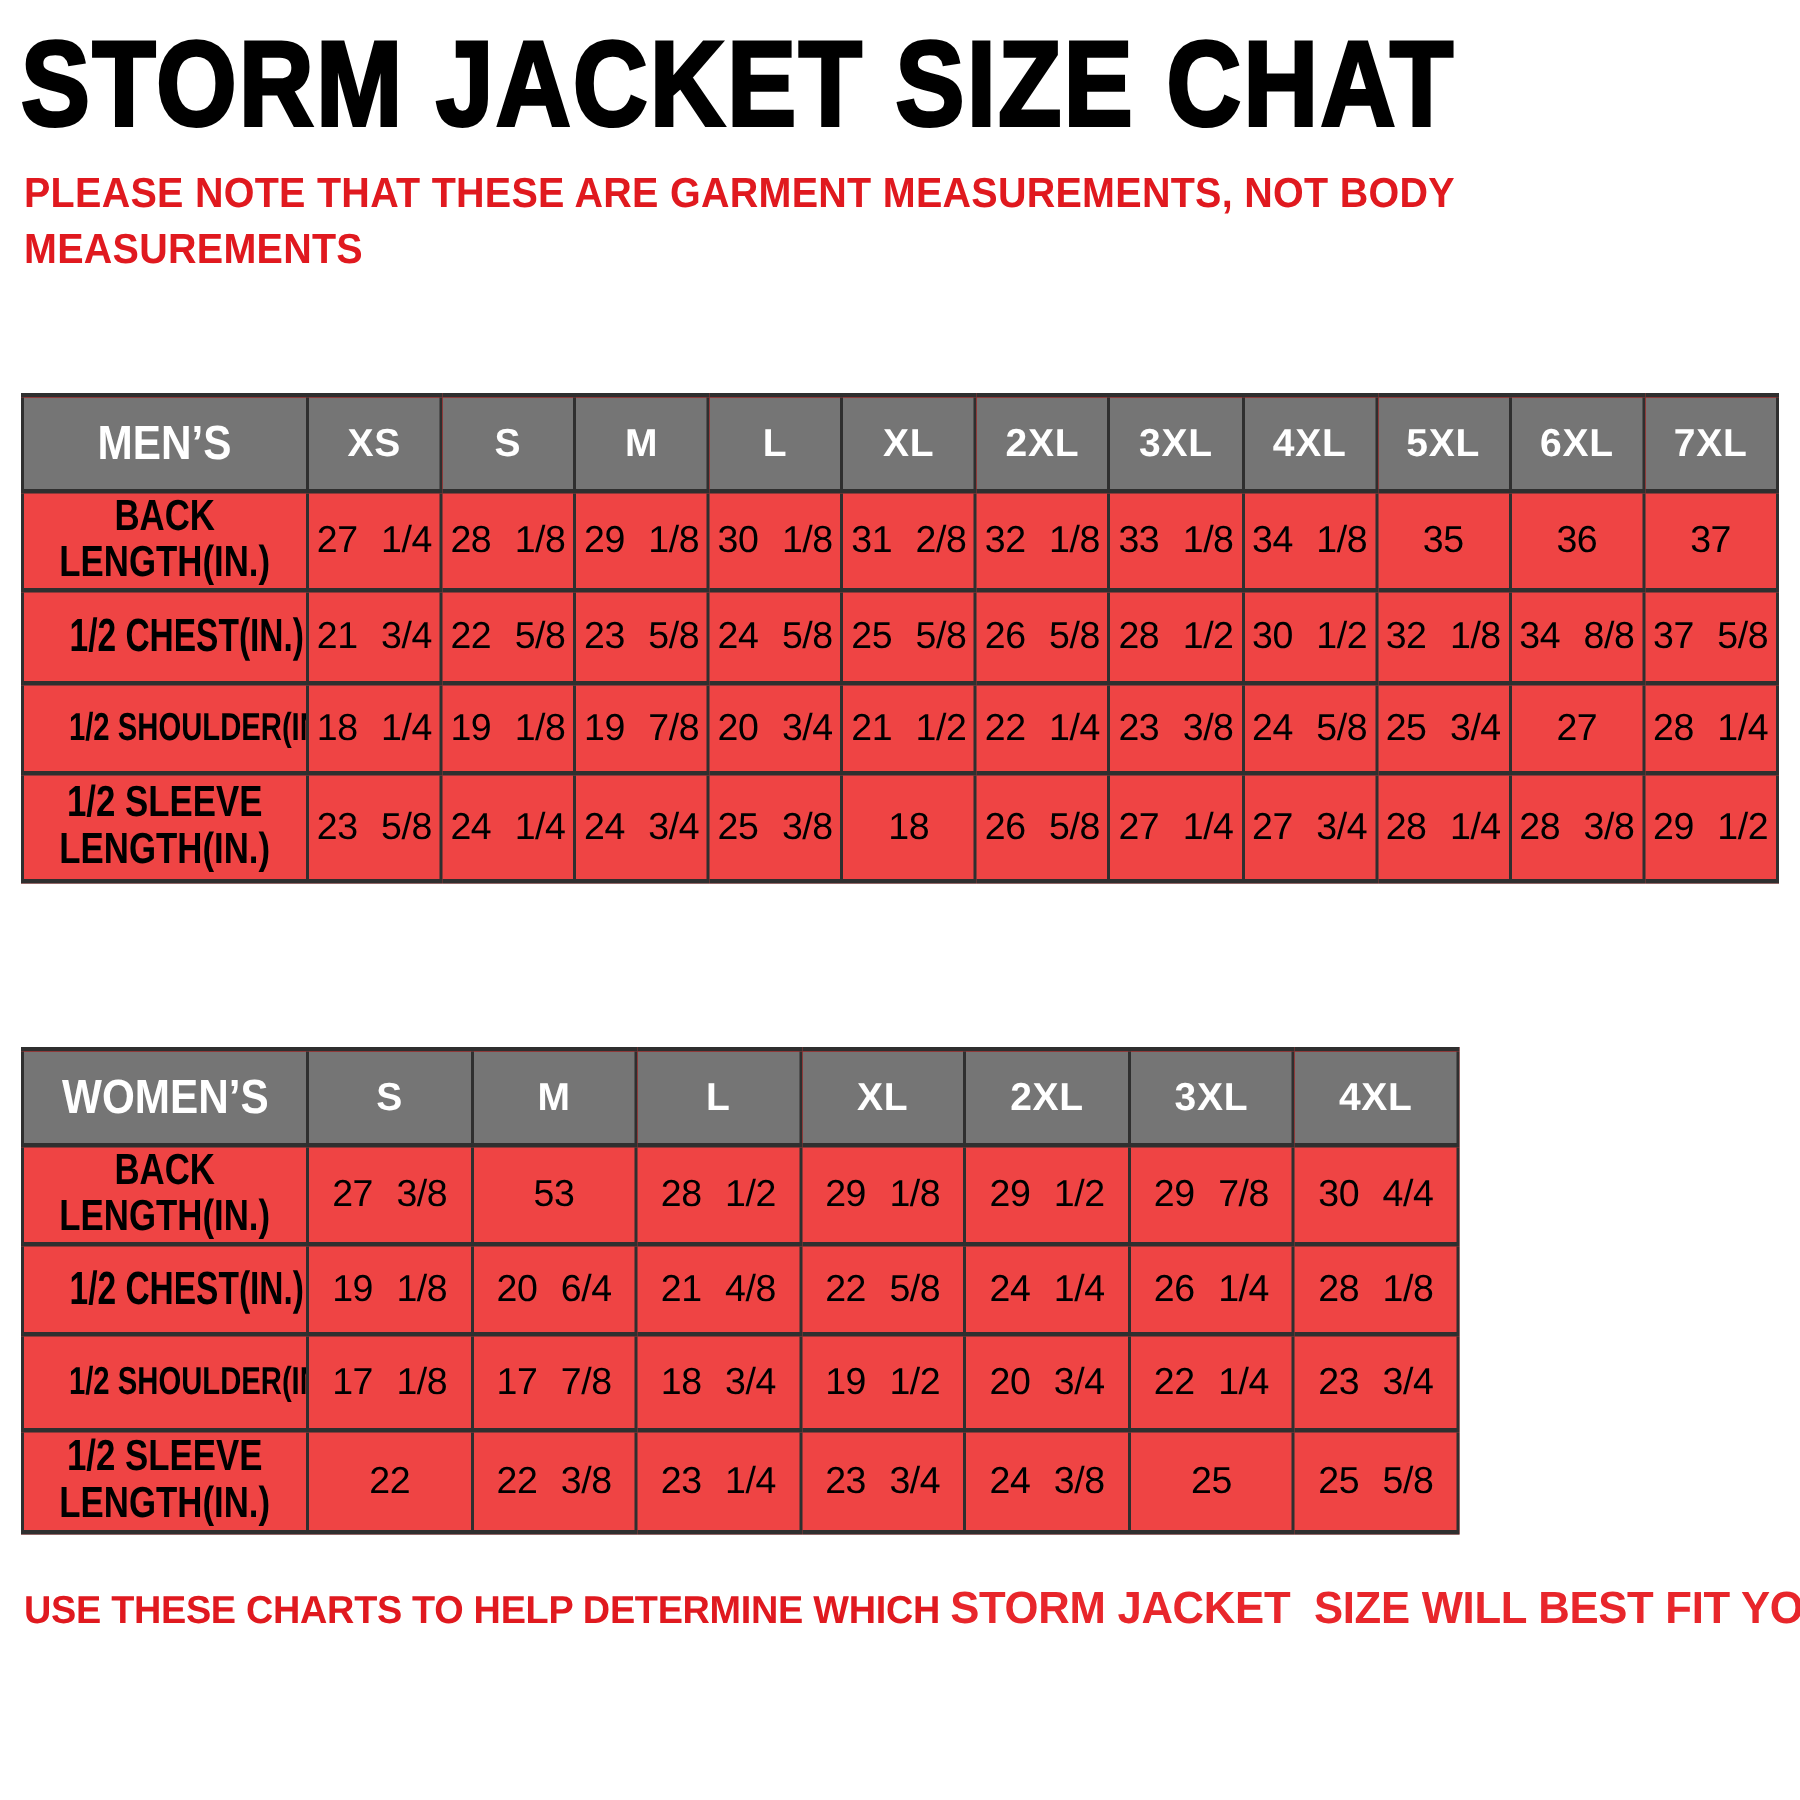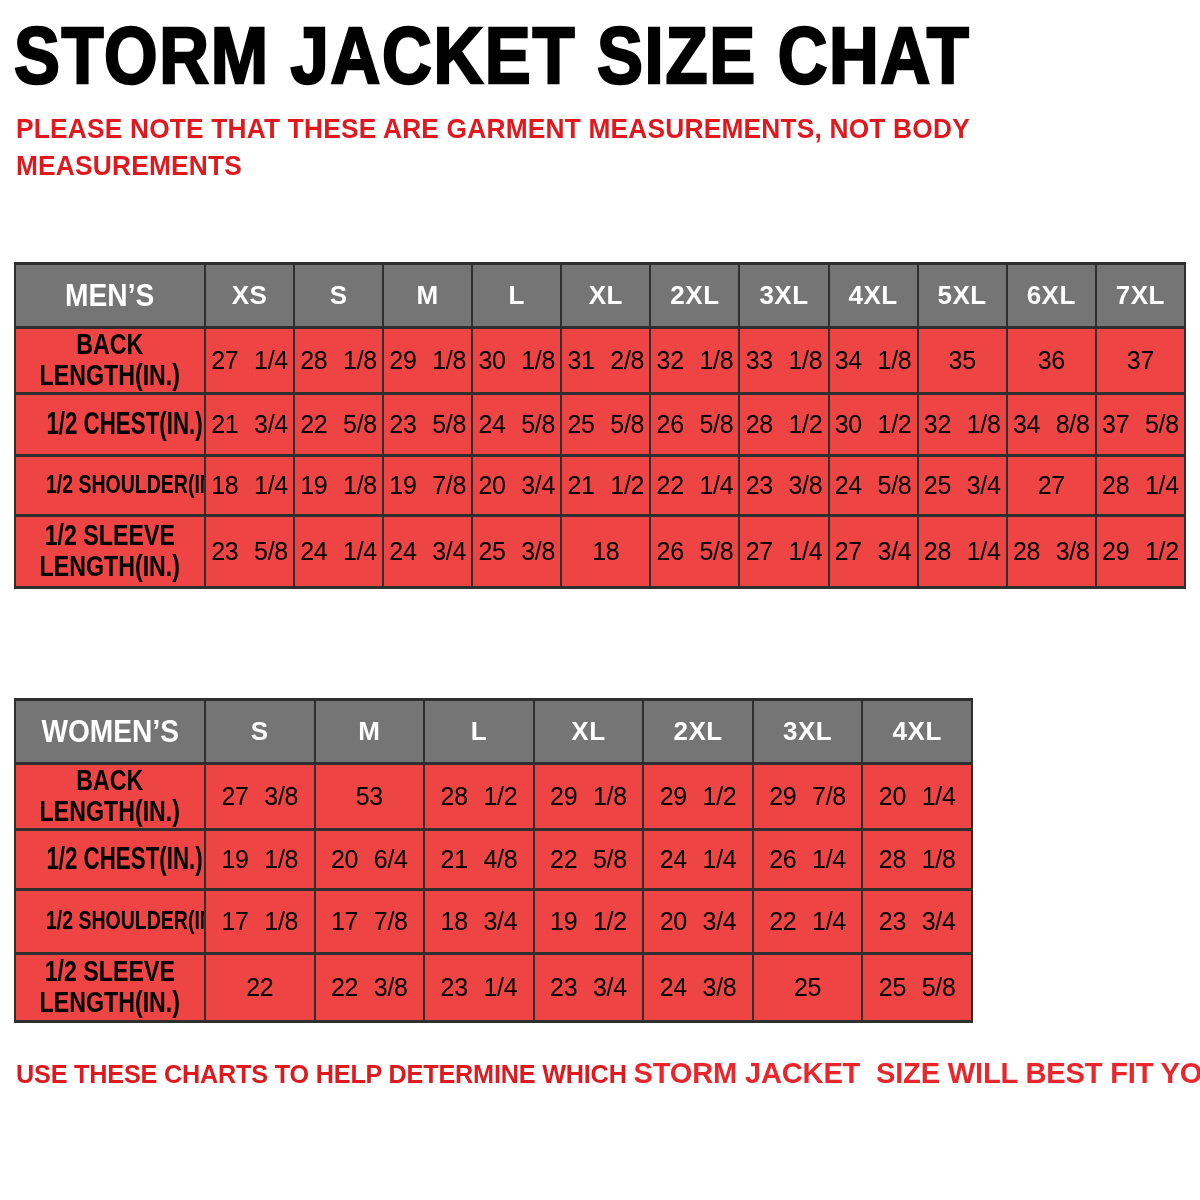--- a/index.html
+++ b/index.html
@@ -205,21 +205,21 @@
       </thead>
       <tbody>
         <tr class="r1">
           <td class="row-label"><span class="cond"><div>BACK</div><div>LENGTH(IN.)</div></span></td>
           <td class="value-cell">27 3/8</td>
           <td class="value-cell">53</td>
           <td class="value-cell">28 1/2</td>
           <td class="value-cell">29 1/8</td>
           <td class="value-cell">29 1/2</td>
           <td class="value-cell">29 7/8</td>
-          <td class="value-cell">20 1/4</td>
+          <td class="value-cell">30 4/4</td>
         </tr>
         <tr class="r2">
           <td class="row-label"><span class="cond"><div>1/2 CHEST(IN.)</div></span></td>
           <td class="value-cell">19 1/8</td>
           <td class="value-cell">20 6/4</td>
           <td class="value-cell">21 4/8</td>
           <td class="value-cell">22 5/8</td>
           <td class="value-cell">24 1/4</td>
           <td class="value-cell">26 1/4</td>
           <td class="value-cell">28 1/8</td>

